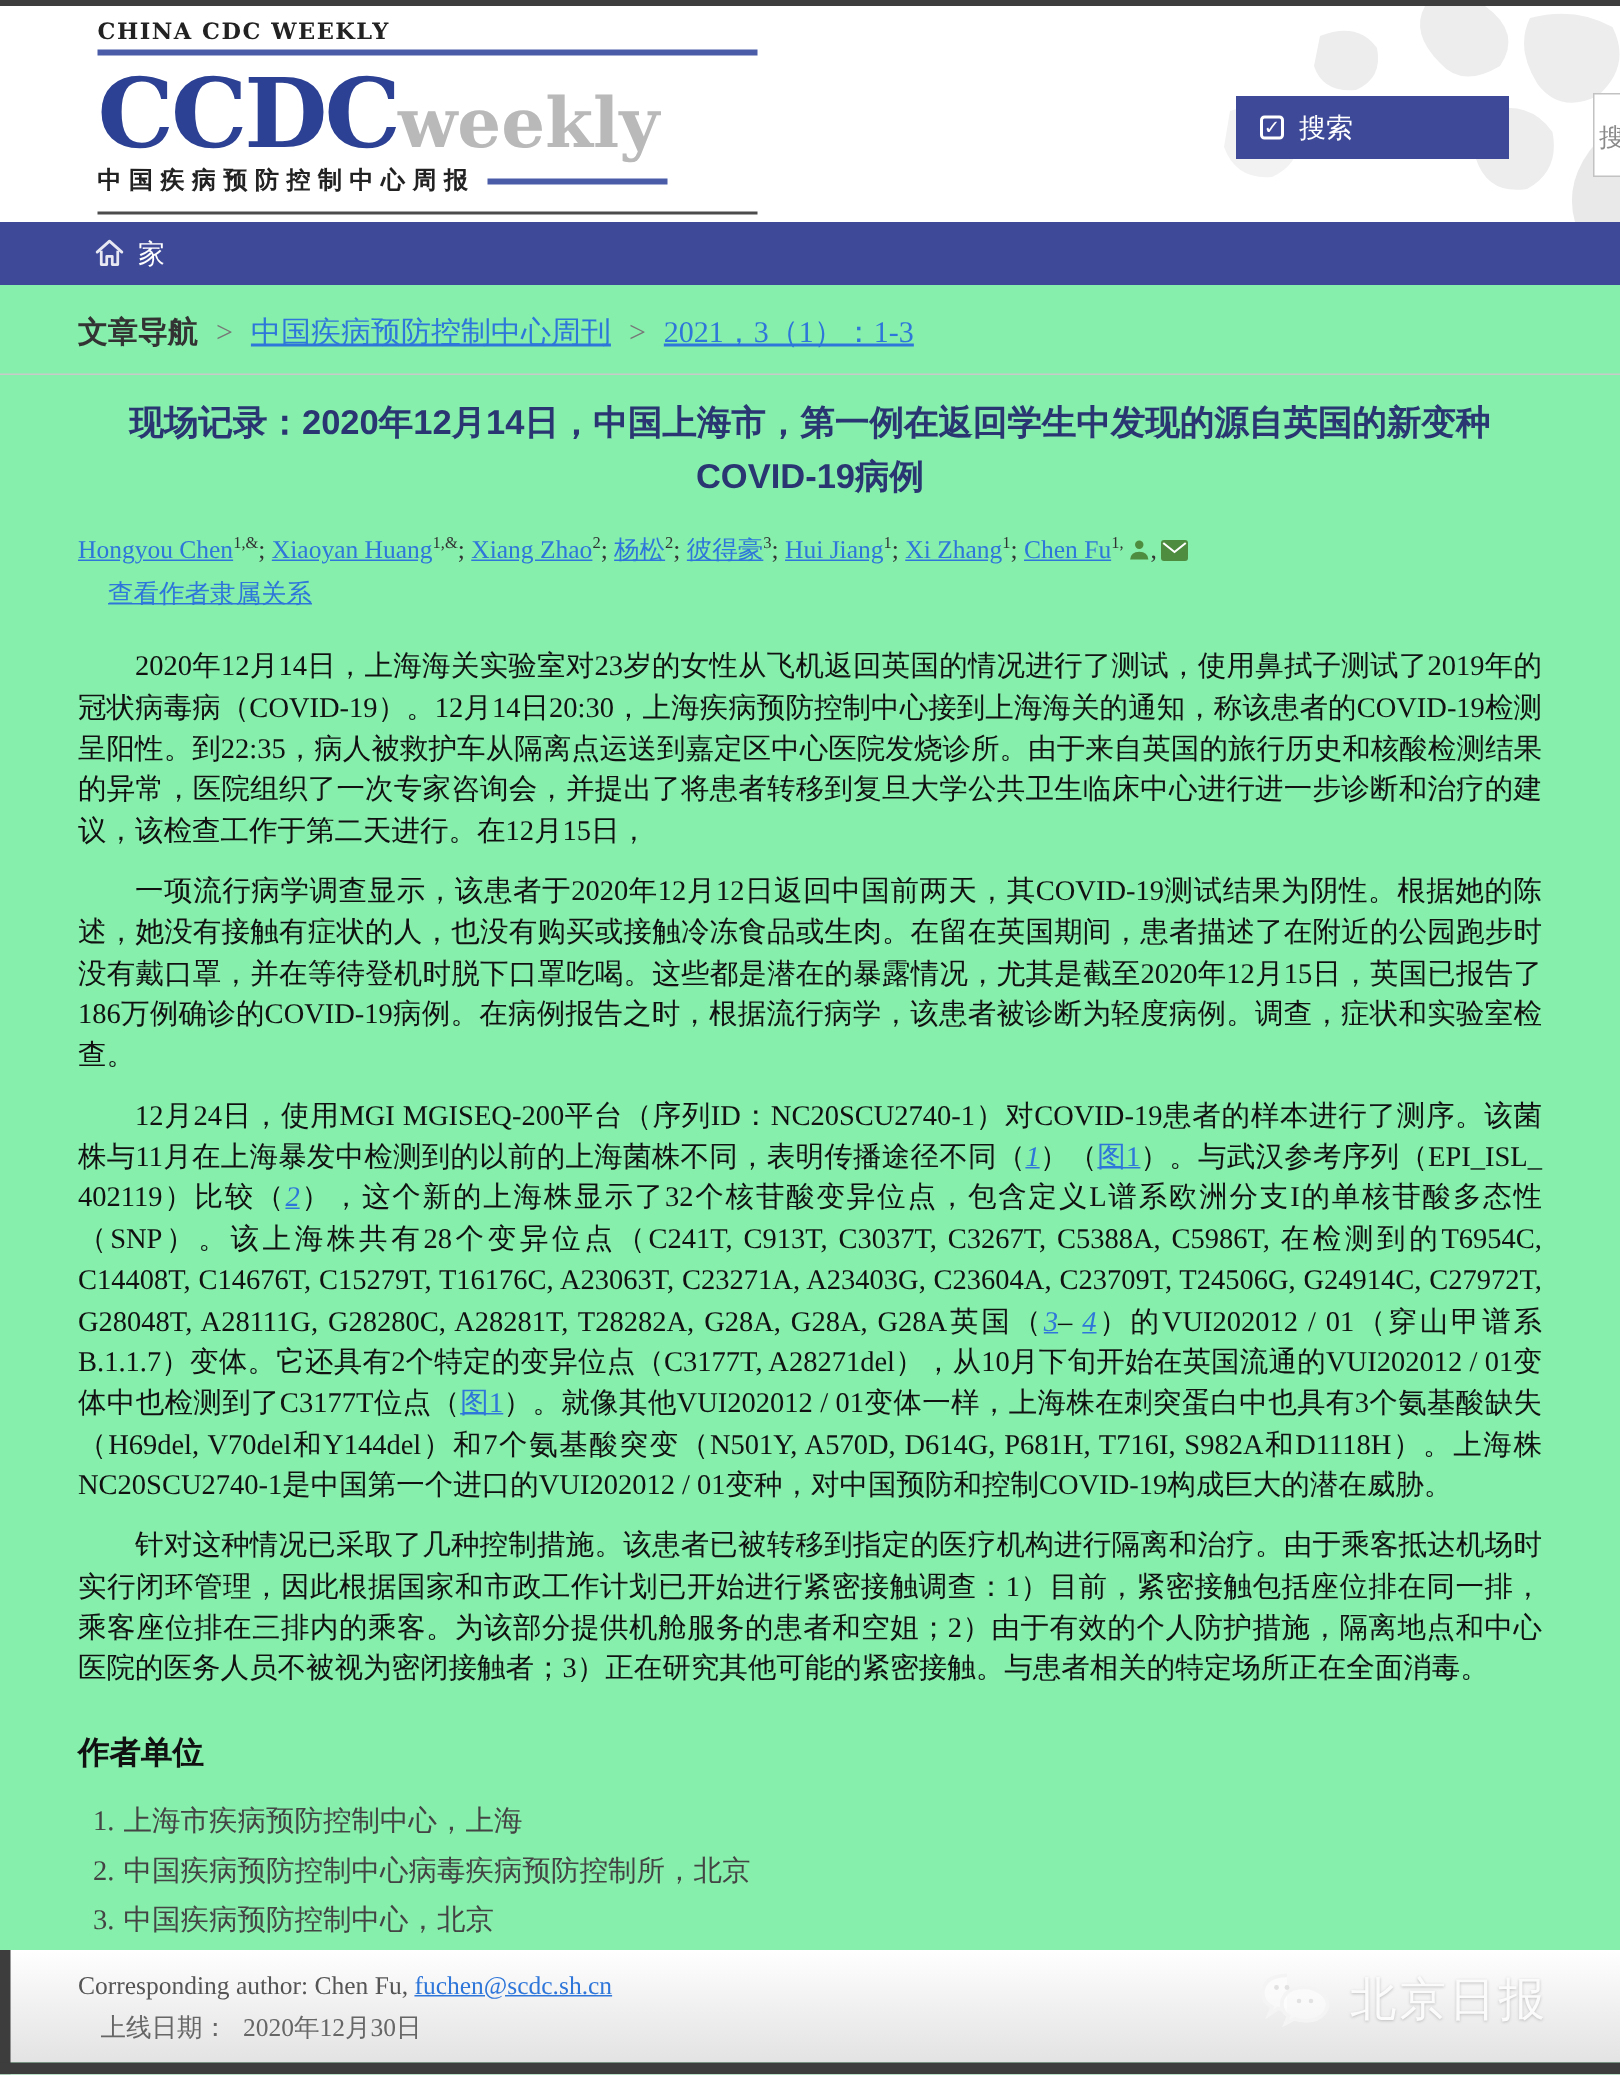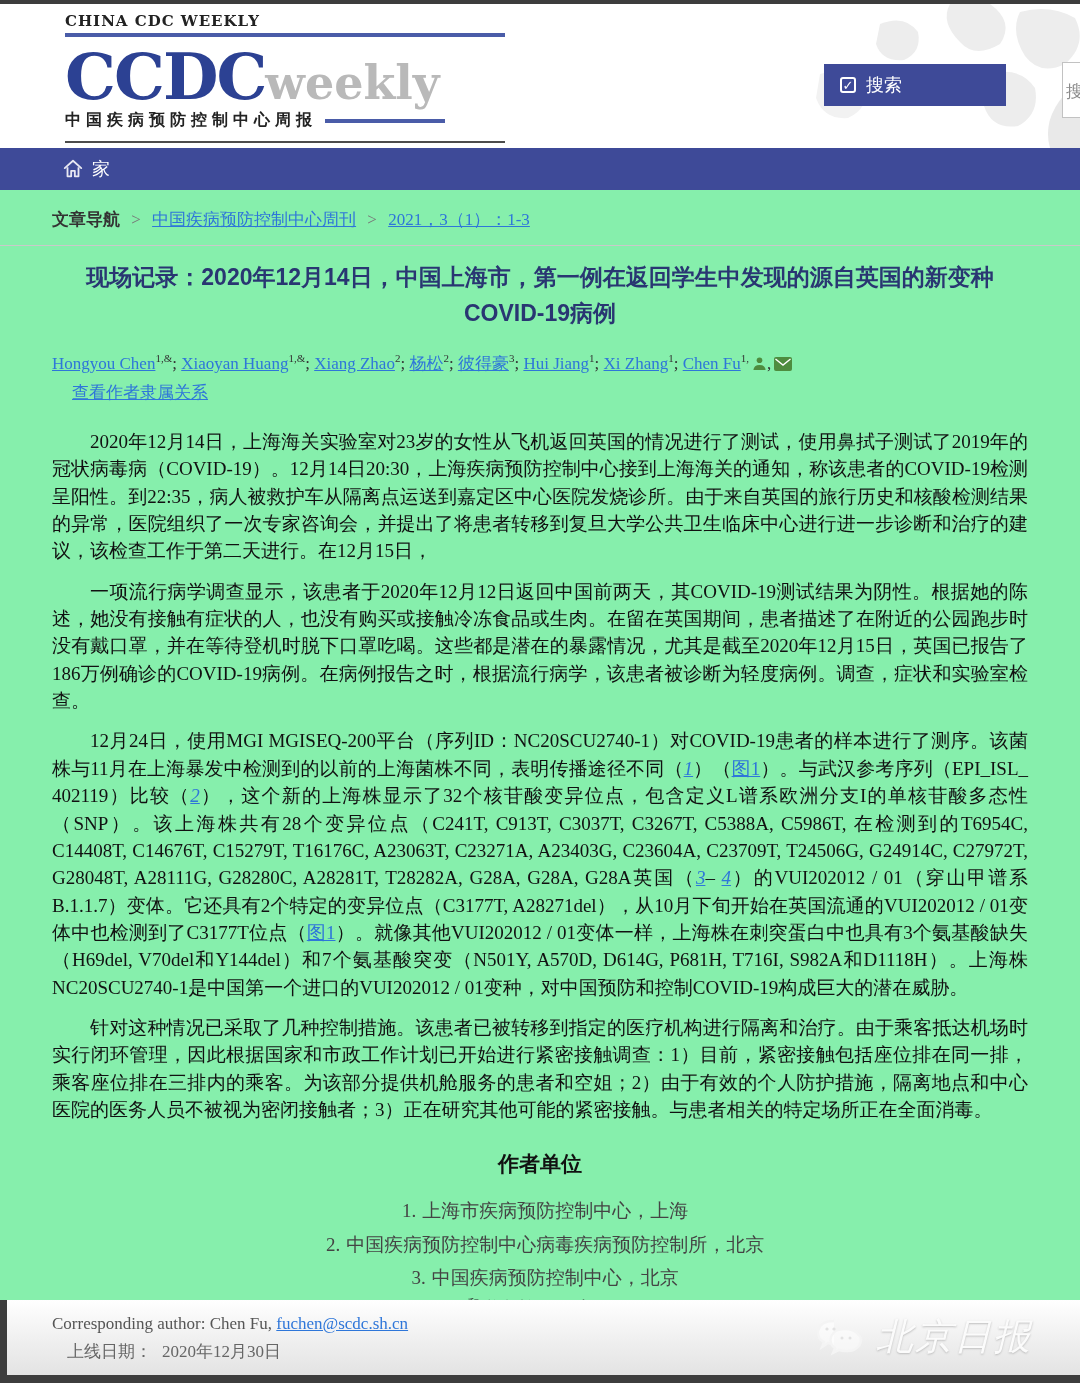--- a/index.html
+++ b/index.html
@@ -34,21 +34,21 @@
                  font-size:17px; padding:17px 0 0 3px; font-family:"Liberation Sans",sans-serif; }
 
   
   .nav { position:absolute; top:148px; left:0; width:1080px; height:42px; background:#3e4a98;
          display:flex; align-items:center; padding-left:62px; gap:8px; }
   .nav-home { display:flex; align-items:center; gap:8px; cursor:pointer; }
   .nav-label { color:#fff; font-size:18px; font-family:"Liberation Sans",sans-serif; }
 
   
   .main { position:absolute; top:190px; left:0; width:1080px; }
-  .breadcrumb { padding:18px 52px 14px 52px; font-size:17px; color:#666; }
+  .breadcrumb { padding:18px 52px 14px 52px; font-size:20px; color:#666; }
   .crumb-label { font-family:"Liberation Sans",sans-serif; font-weight:bold; color:#333; }
   .crumb-sep { color:#777; margin:0 7px; }
   a.blue { color:#2e76d9; text-decoration:underline; cursor:pointer; }
   .crumb-issue { font-family:"Liberation Serif",serif; }
   .divider { width:1080px; height:1px; background:#c9c9c9; }
 
   .title { margin:14px auto 18px auto; width:960px; text-align:center; color:#293672;
            font-family:"Liberation Sans",sans-serif; font-weight:bold; font-size:23px; line-height:1.55; }
 
   .authors { padding:0 52px; font-size:17px; color:#333; line-height:1.7; }
@@ -56,38 +56,38 @@
   .authors sup { font-size:11px; color:#333; }
   .icon-inline { display:inline-block; vertical-align:-2px; margin-left:3px; }
   .aff-link-row { padding:2px 52px 0 72px; }
   .aff-link { font-size:17px; color:#2e76d9; text-decoration:underline; font-family:"Liberation Sans",sans-serif; cursor:pointer; }
 
   .body-text { padding:24px 52px 0 52px; }
   .para { font-size:19px; line-height:1.44; color:#111; text-align:justify; text-indent:2em; margin-bottom:13px; }
   .para a.tlink { color:#2e76d9; text-decoration:underline; cursor:pointer; }
   .para a.it { font-style:italic; }
 
-  .aff-section { padding:14px 52px 0 52px;text-align:center; }
+  .aff-section { padding:14px 52px 0 52px; }
   .aff-heading { font-family:"Liberation Sans",sans-serif; font-weight:bold; font-size:21px; color:#111; margin-bottom:16px; }
   .aff-list { list-style:none; }
   .aff-list li { font-size:19px; color:#444; line-height:1.75; padding-left:10px; }
   .aff-num { font-family:"Liberation Serif",serif; margin-right:6px; }
   .joint-note { font-size:19px; color:#333; margin-top:2px; }
   .joint-note sup { font-size:12px; }
 
   
   .footer { position:absolute; top:1300px; left:0; width:1080px; height:75px;
             background:linear-gradient(180deg,#ffffff 0%, #efefef 55%, #e3e3e3 100%); }
   .corr-line { padding:14px 0 0 52px; font-size:17px; color:#555; }
   .corr-line a { color:#2e76d9; text-decoration:underline; cursor:pointer; }
   .date-line { padding:6px 0 0 52px; font-size:17px; color:#666; }
   .date-label { font-family:"Liberation Sans",sans-serif; font-weight:normal; margin-right:10px;margin-left:15px; }
   .watermark { position:absolute; top:12px; right:48px; display:flex; align-items:center; gap:10px; }
-  .wm-text { font-family:"Liberation Sans",sans-serif; font-size:37px; color:#fbfbfb; letter-spacing:2px;
-             text-shadow:0 1px 2px #bdbdbd;font-style:italic; }
+  .wm-text { font-family:"Liberation Sans",sans-serif; font-size:31px; color:#fbfbfb; letter-spacing:2px;
+             text-shadow:0 1px 2px #bdbdbd; }
   .left-stripe { position:absolute; top:1300px; left:0; width:7px; height:83px; background:#3d3d3d; }
   .bottom-band { position:absolute; top:1375px; left:0; width:1080px; height:8px; background:#3d3d3d; }
 </style>
 </head>
 <body>
 
 <div class="page">
   <div class="topbar"></div>
 
   <div class="header">

